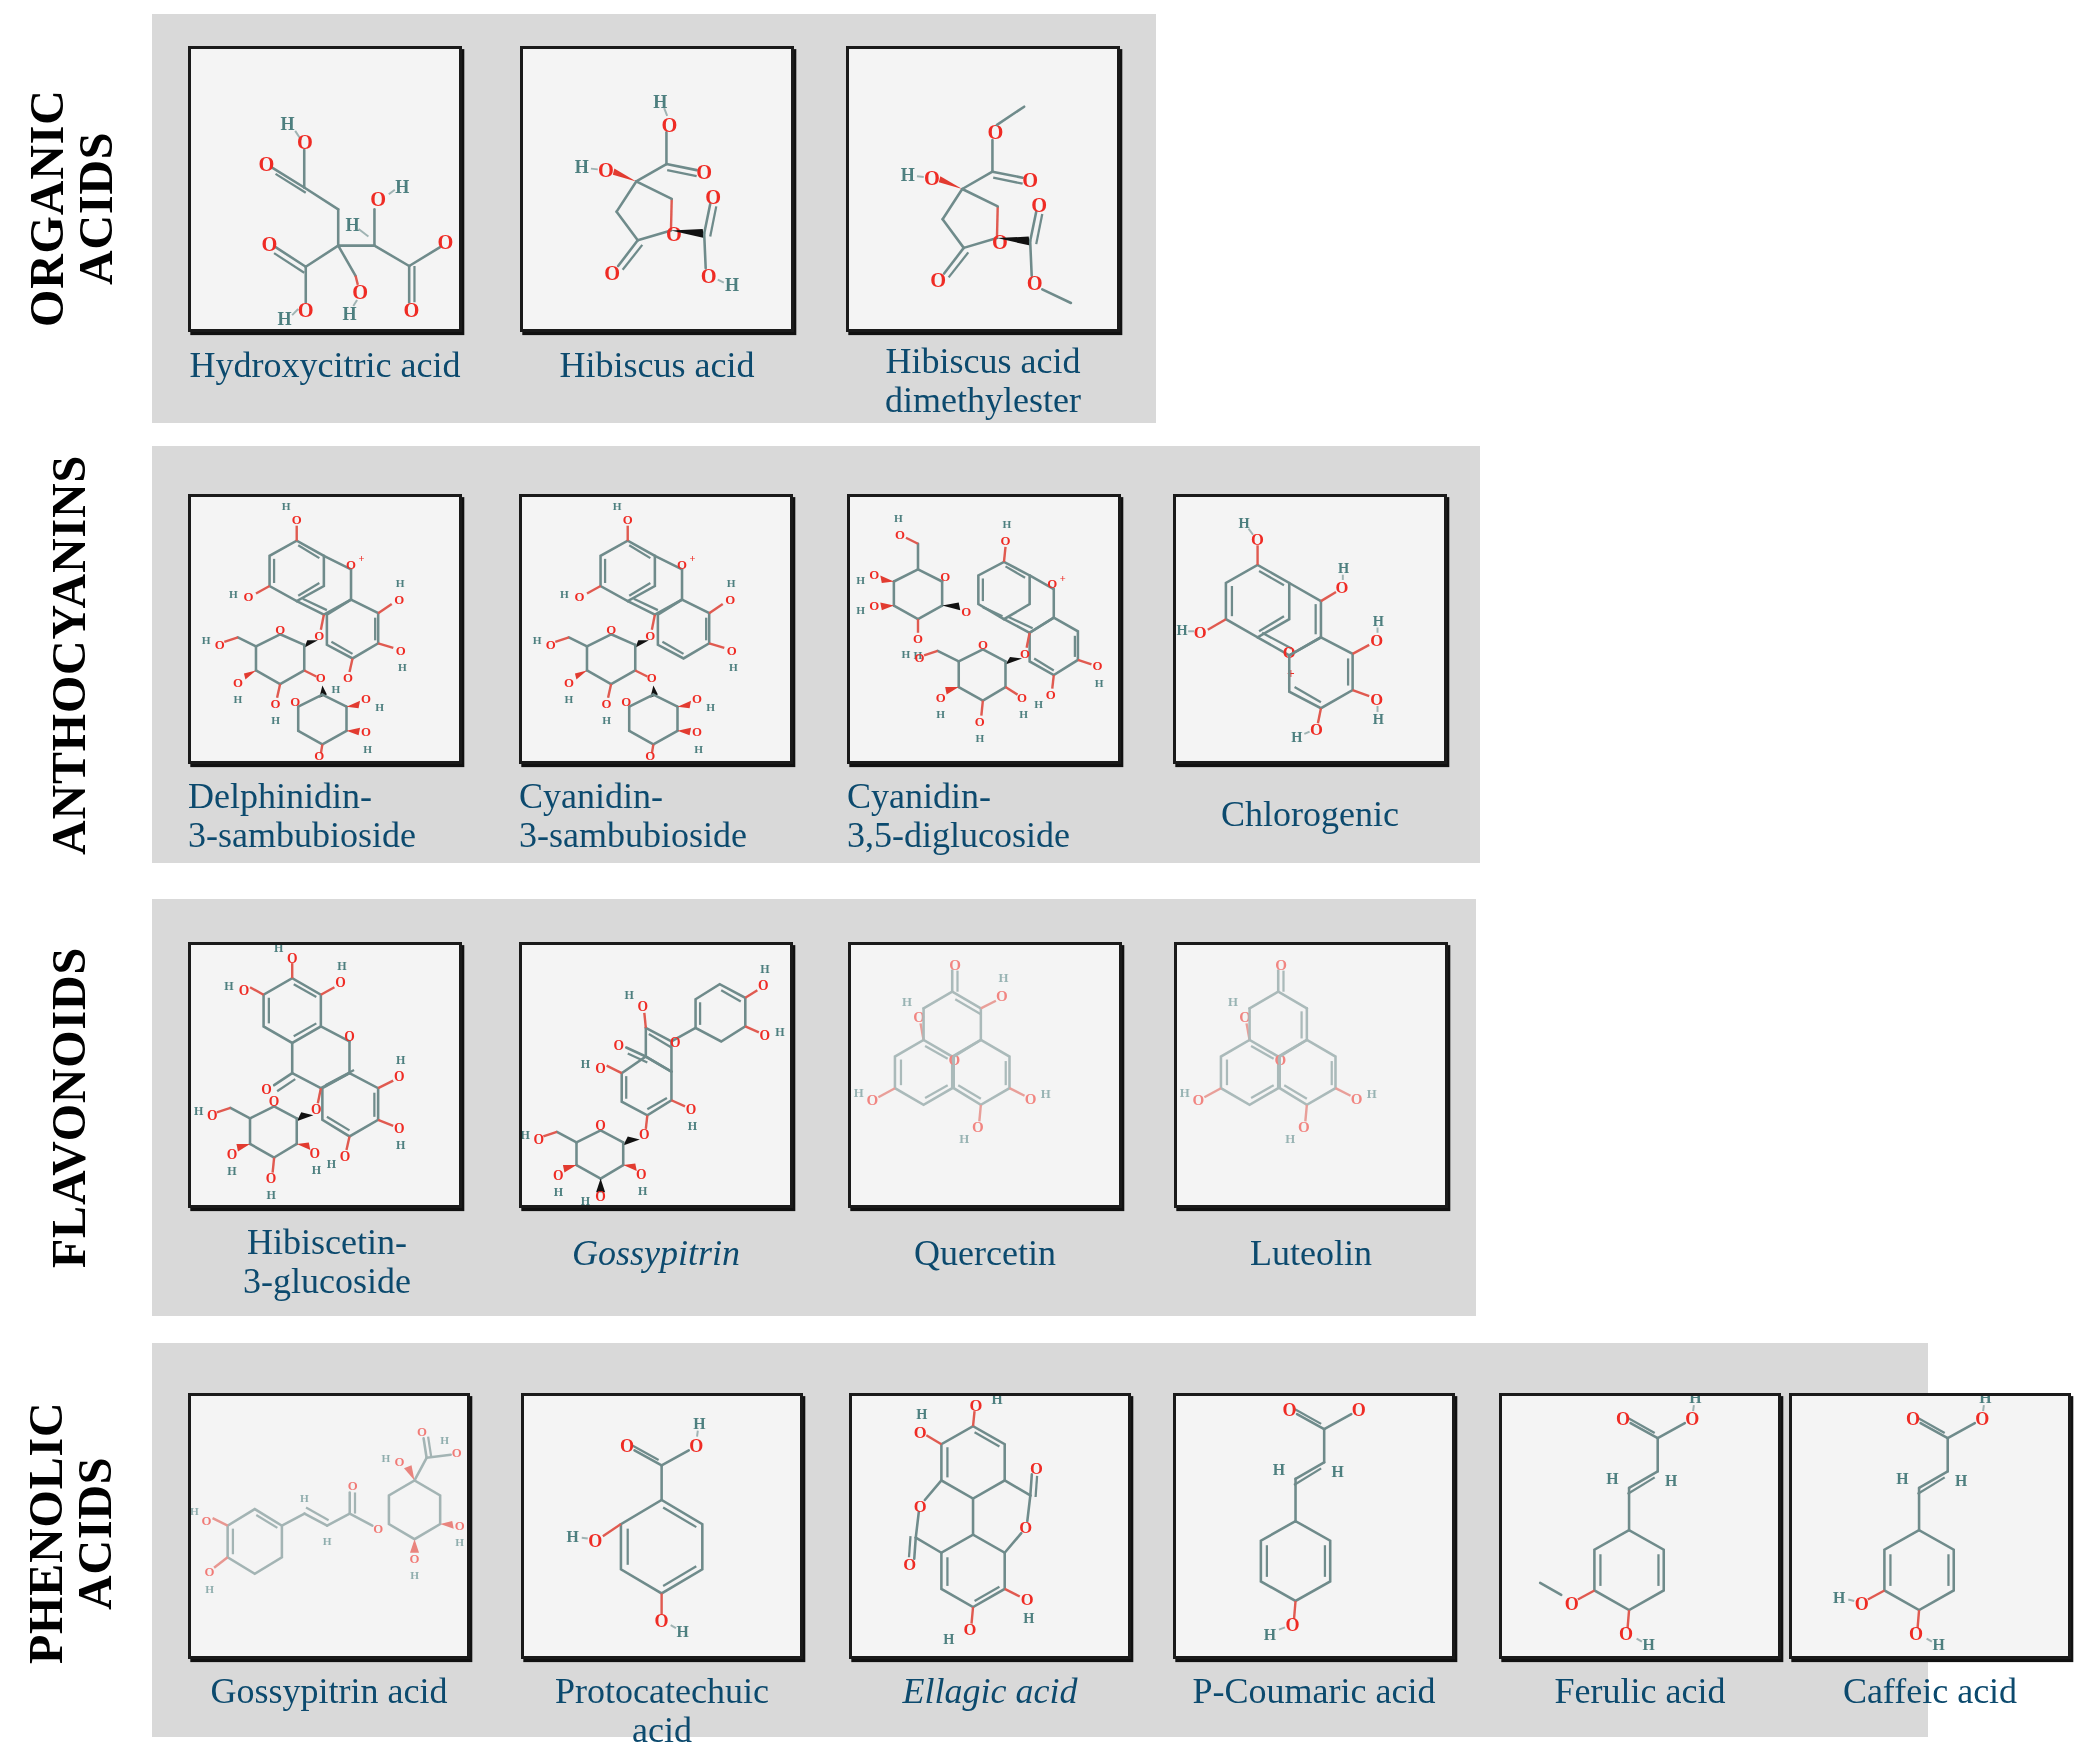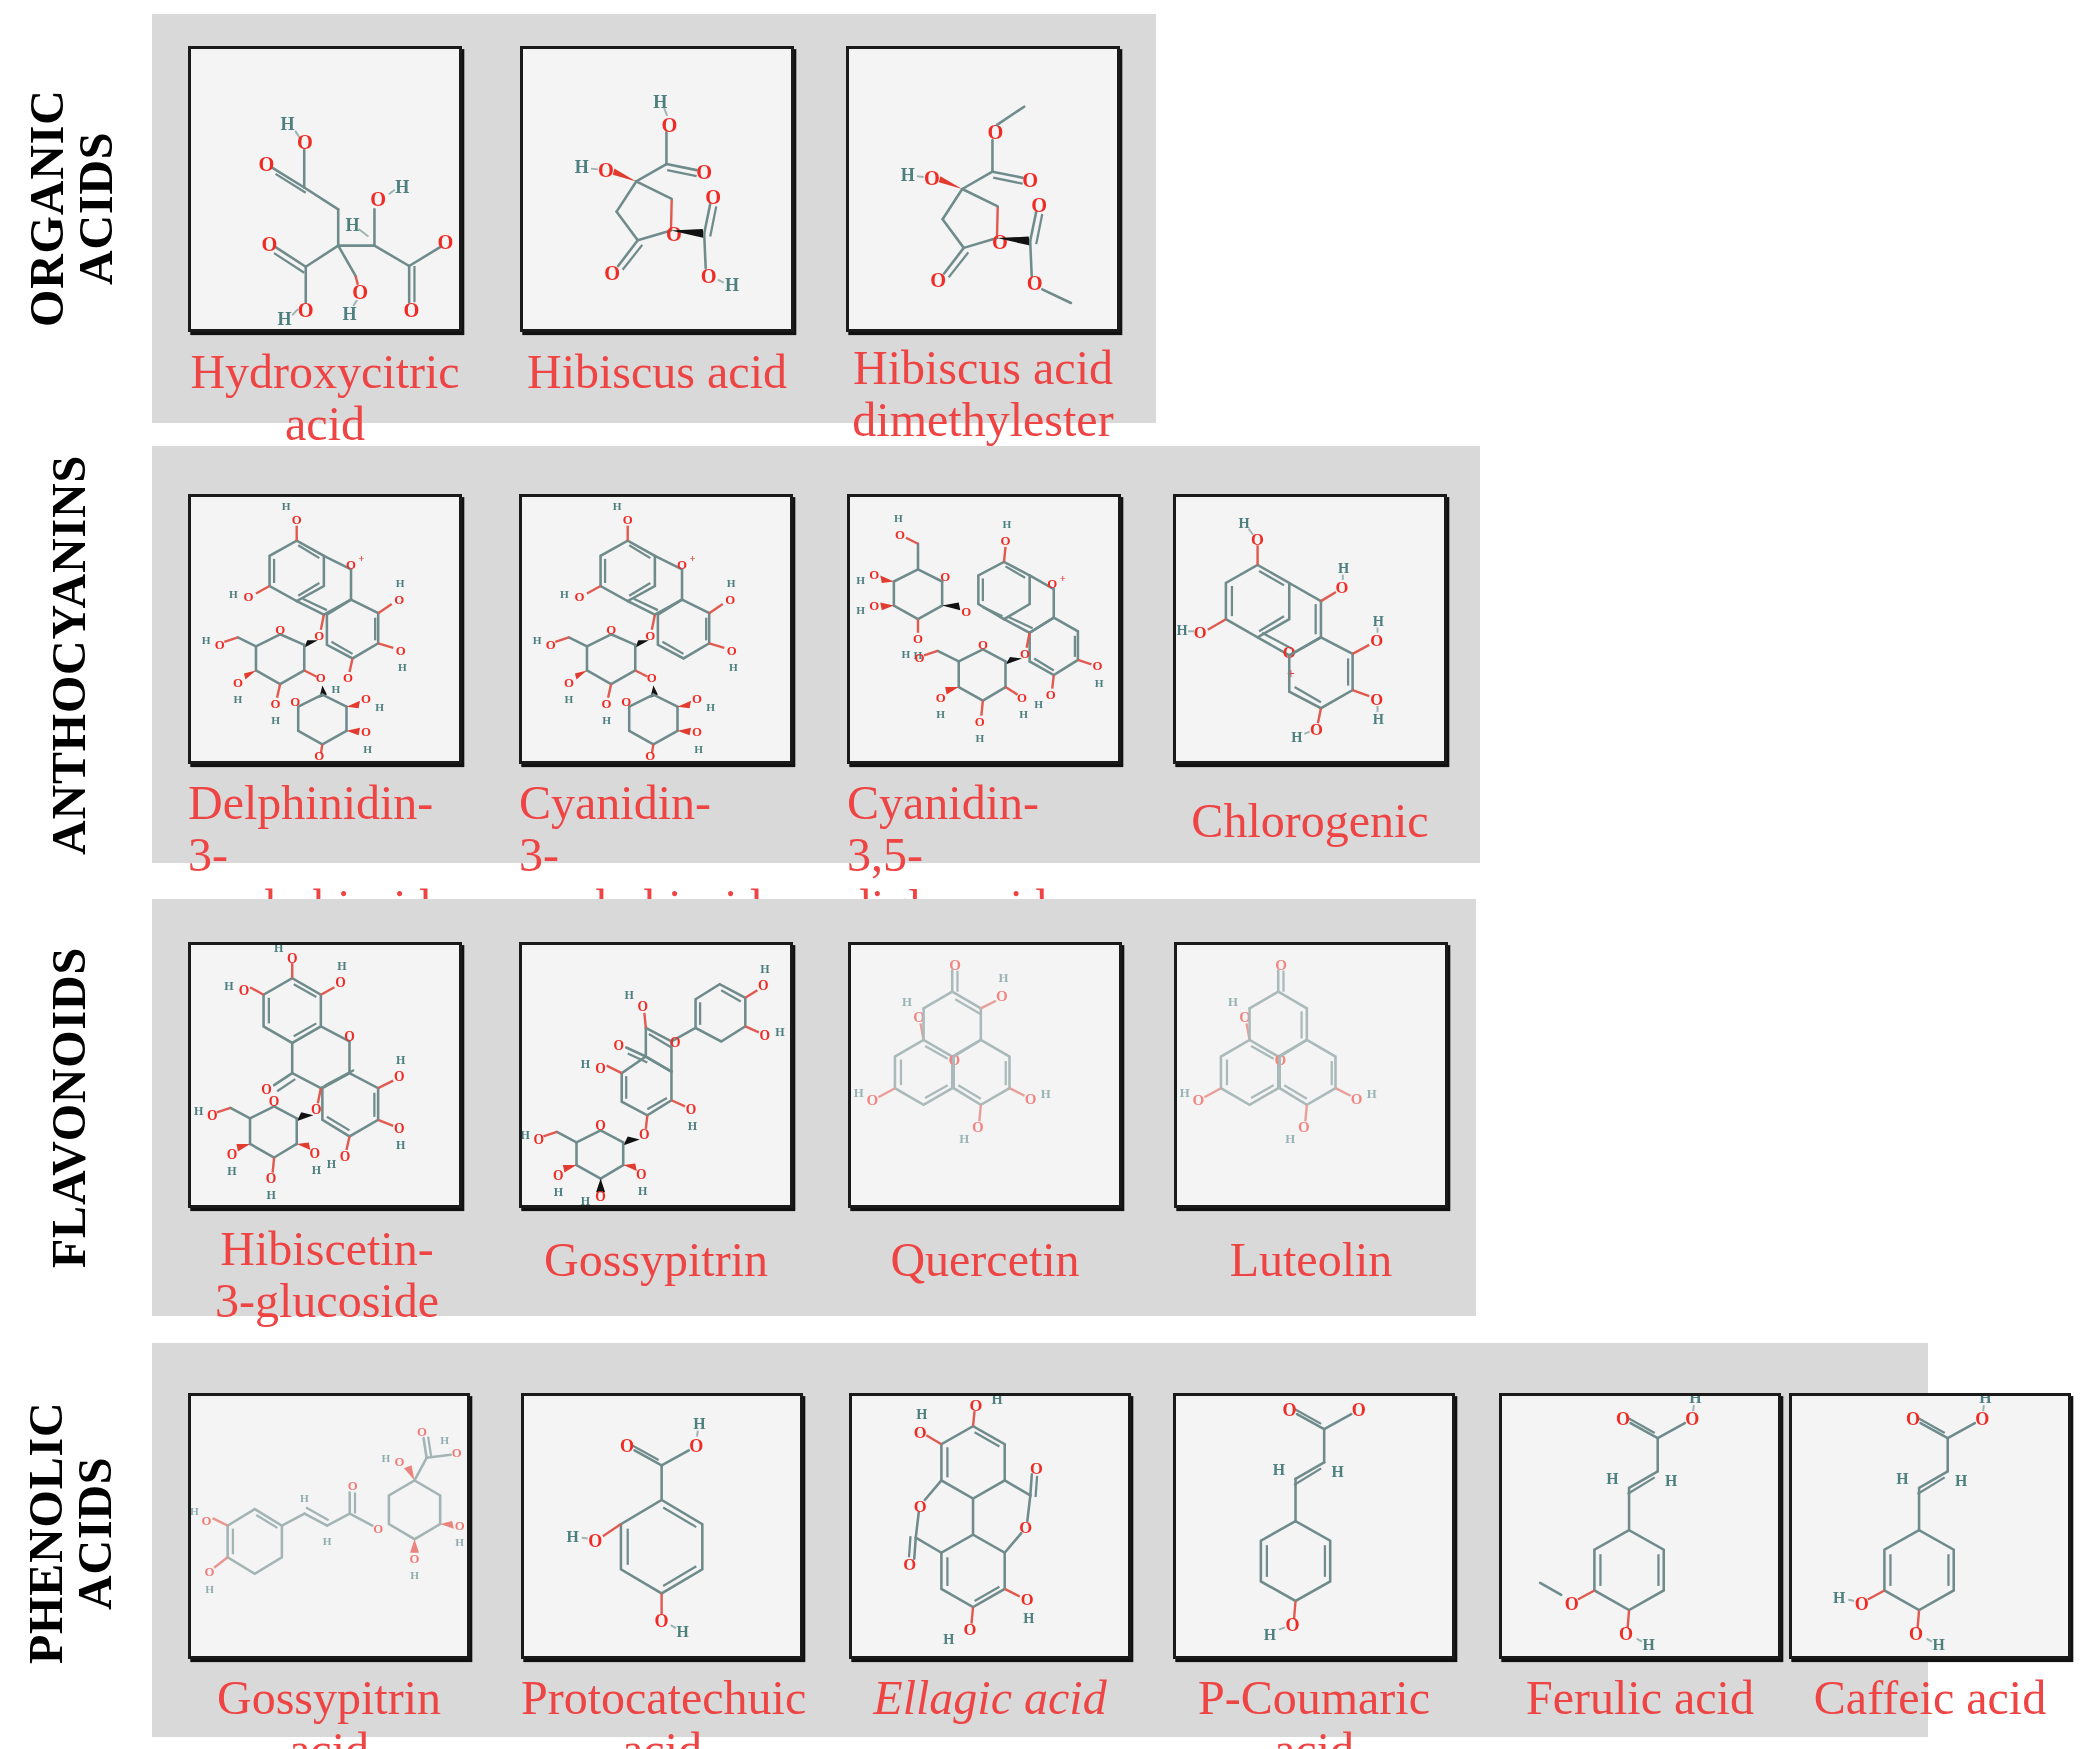--- a/index.html
+++ b/index.html
@@ -26,22 +26,22 @@
     border:3.9px solid #1a1a1a;
     box-sizing:border-box;
     box-shadow:2.3px 3.1px 0 0 #111;
     overflow:hidden;
   }
   .box svg{display:block;width:100%;height:100%;}
   .cap{
     position:absolute;
     text-align:center;
     font-family:"Liberation Serif",serif;
-    font-size:48px;
-    color:#ef4444;
+    font-size:36px;
+    color:#0c4a6e;
     line-height:1.08;
     white-space:pre-line;
     left:0;
   }
   
   .bond{stroke:#6f8b8b;stroke-width:3.4;fill:none;stroke-linecap:round;}
   .bond2{stroke:#6f8b8b;stroke-width:3;fill:none;}
   .wedge{fill:#e23b30;stroke:none;}
   .wedgek{fill:#111;stroke:none;}
   .lnk{stroke:#e05a50;stroke-width:3.2;fill:none;}
@@ -618,21 +618,21 @@
       <text class="O" x="48" y="306" font-size="18">O</text>
       <text class="H" x="48" y="328" font-size="16">H</text>
       <path class="wedgek" d="M104 310 L110 328 L98 328 Z"></path>
       <text class="O" x="104" y="334" font-size="18">O</text>
       <text class="H" x="84" y="340" font-size="16">H</text>
       <path class="wedge" d="M134 292 L152 300 L150 290 Z"></path>
       <text class="O" x="158" y="304" font-size="18">O</text>
       <text class="H" x="160" y="326" font-size="16">H</text>
     </svg>
   </div>
-  <div class="cap" style="top:292px;width:274px;">Gossypitrin</div>
+  <div class="cap" style="top:292px;width:274px;font-style:italic;">Gossypitrin</div>
 </div>
 
 <div class="cell" style="left:848px;top:942px;width:274px;">
   <div class="box" style="width:274px;height:266px;">
     <svg viewBox="0 0 355 345">
       <g opacity="0.55">
 
         <path class="bond" d="M58 190 L58 148 L96 126 L134 148 L134 190 L96 212 Z"></path>
         <path class="bond2" d="M66 186 L66 152"></path>
         <path class="bond2" d="M98 134 L128 151"></path>

